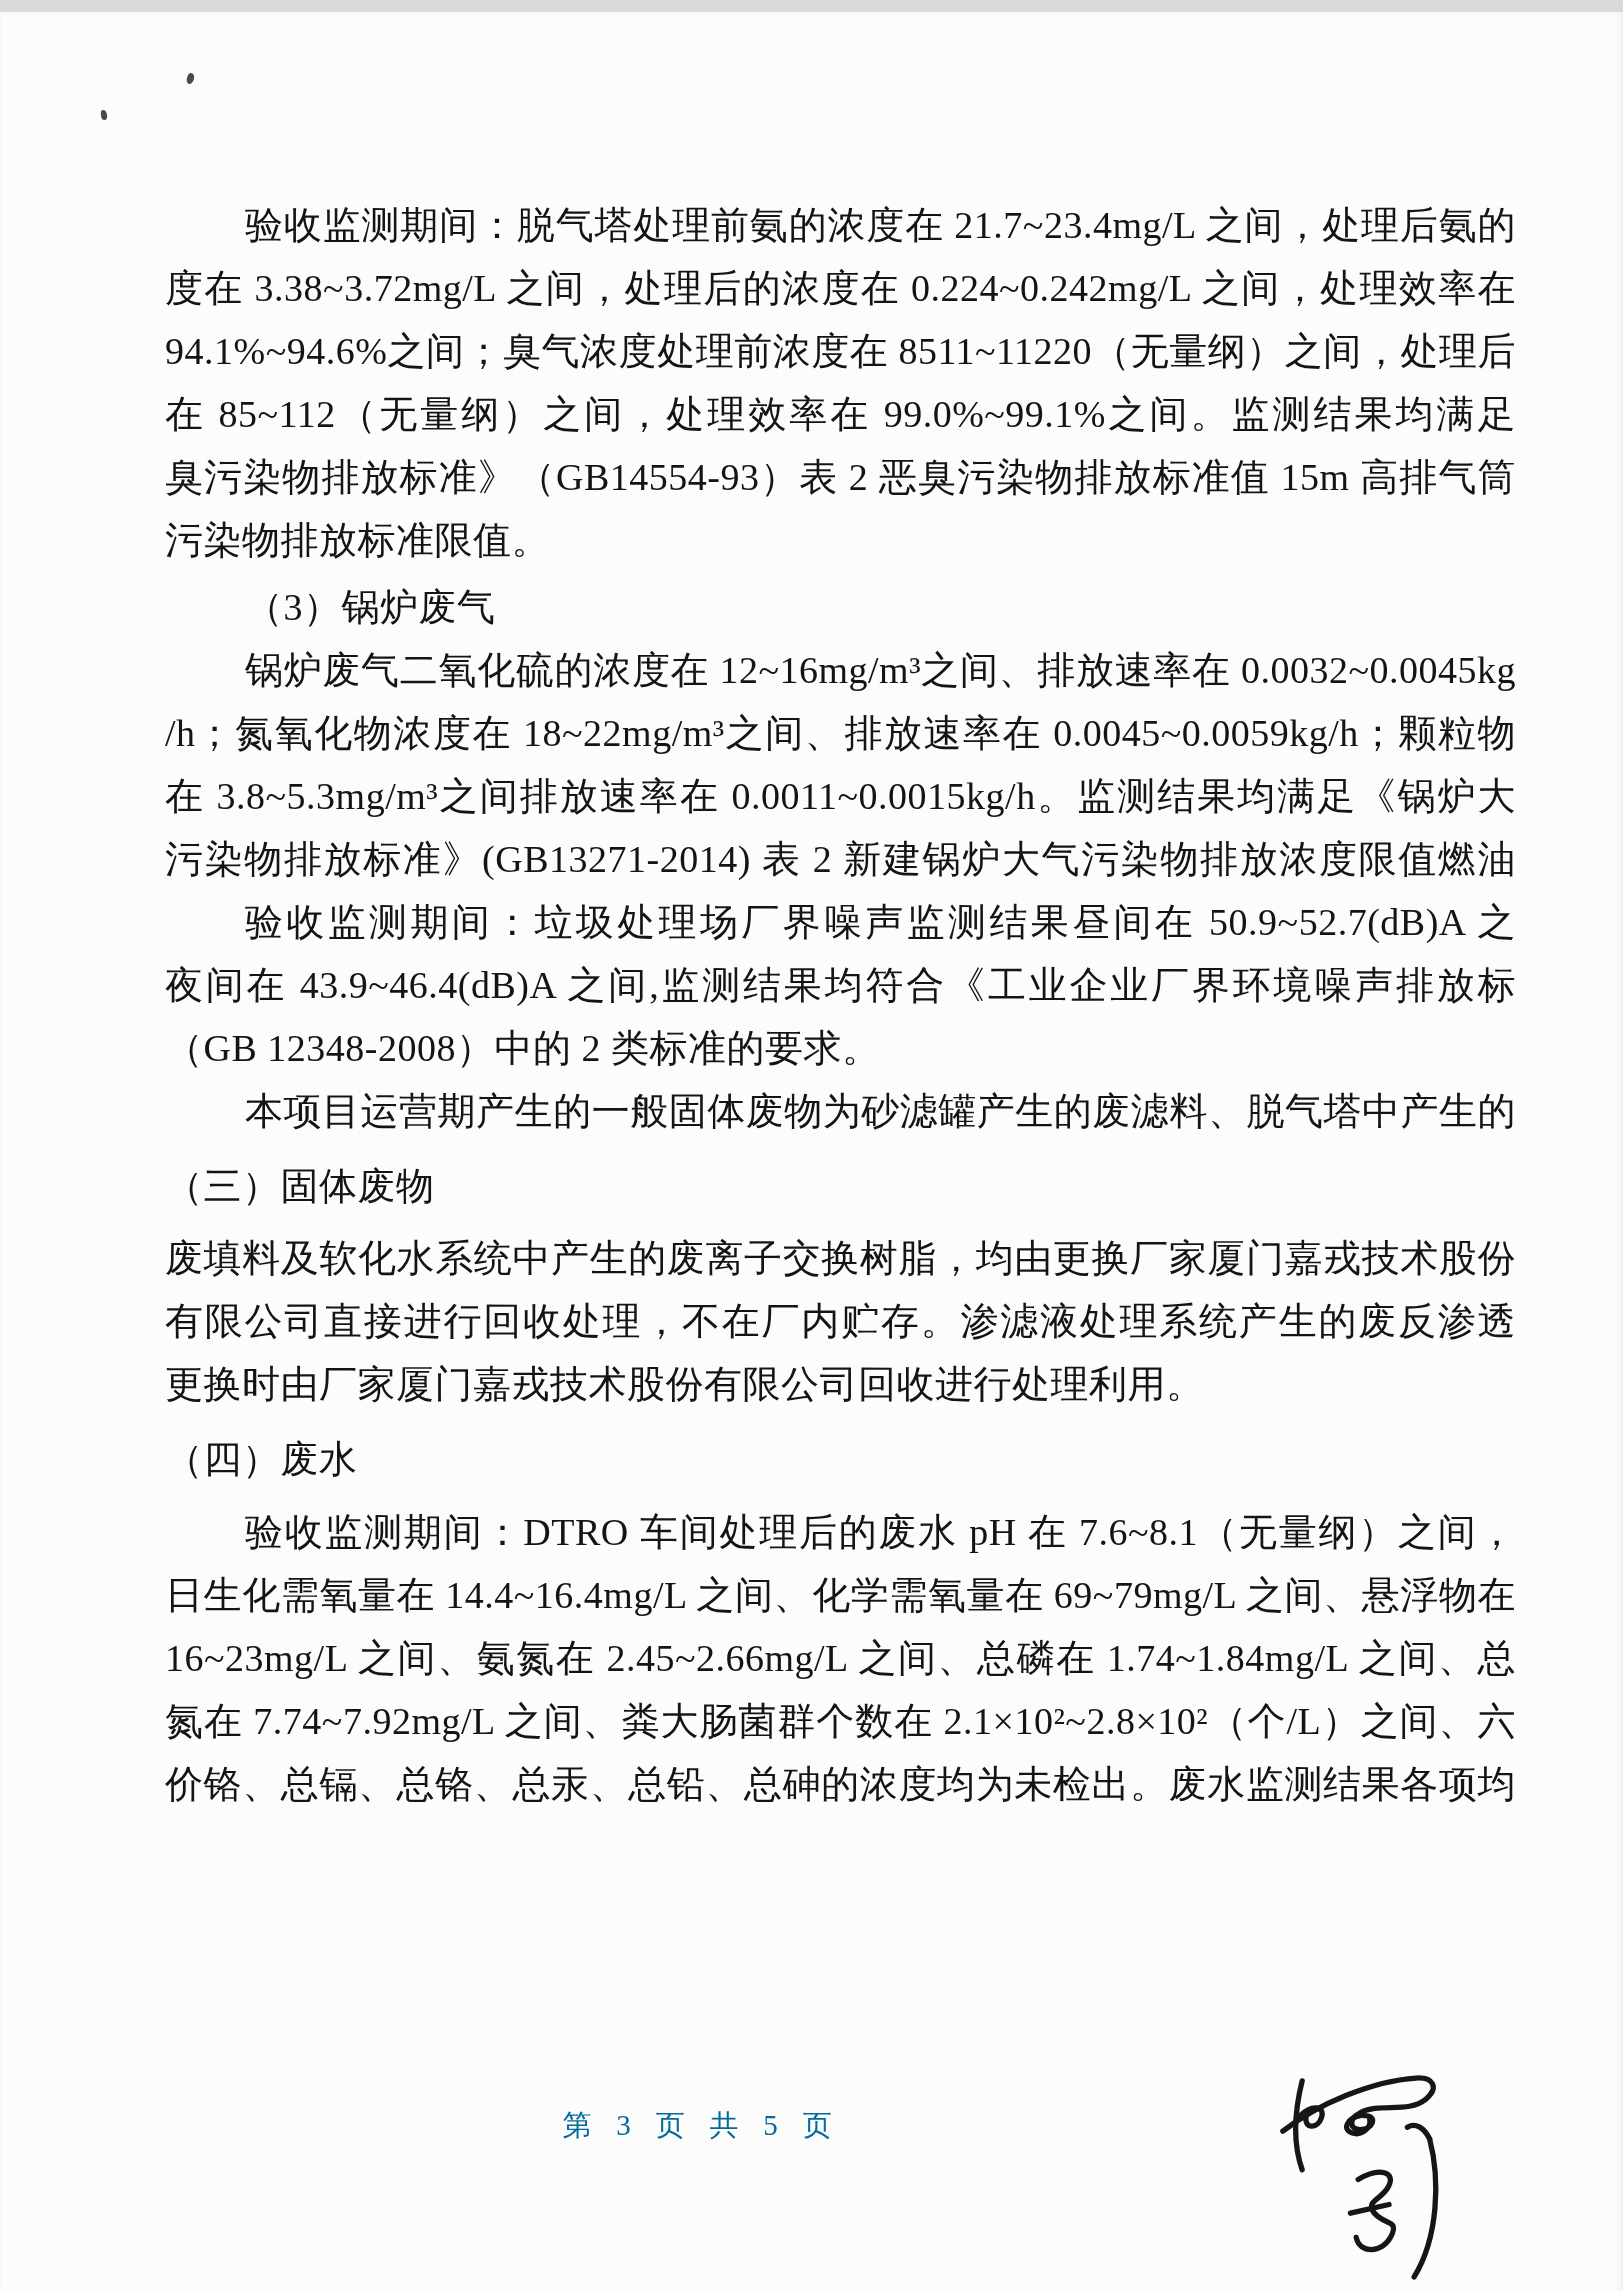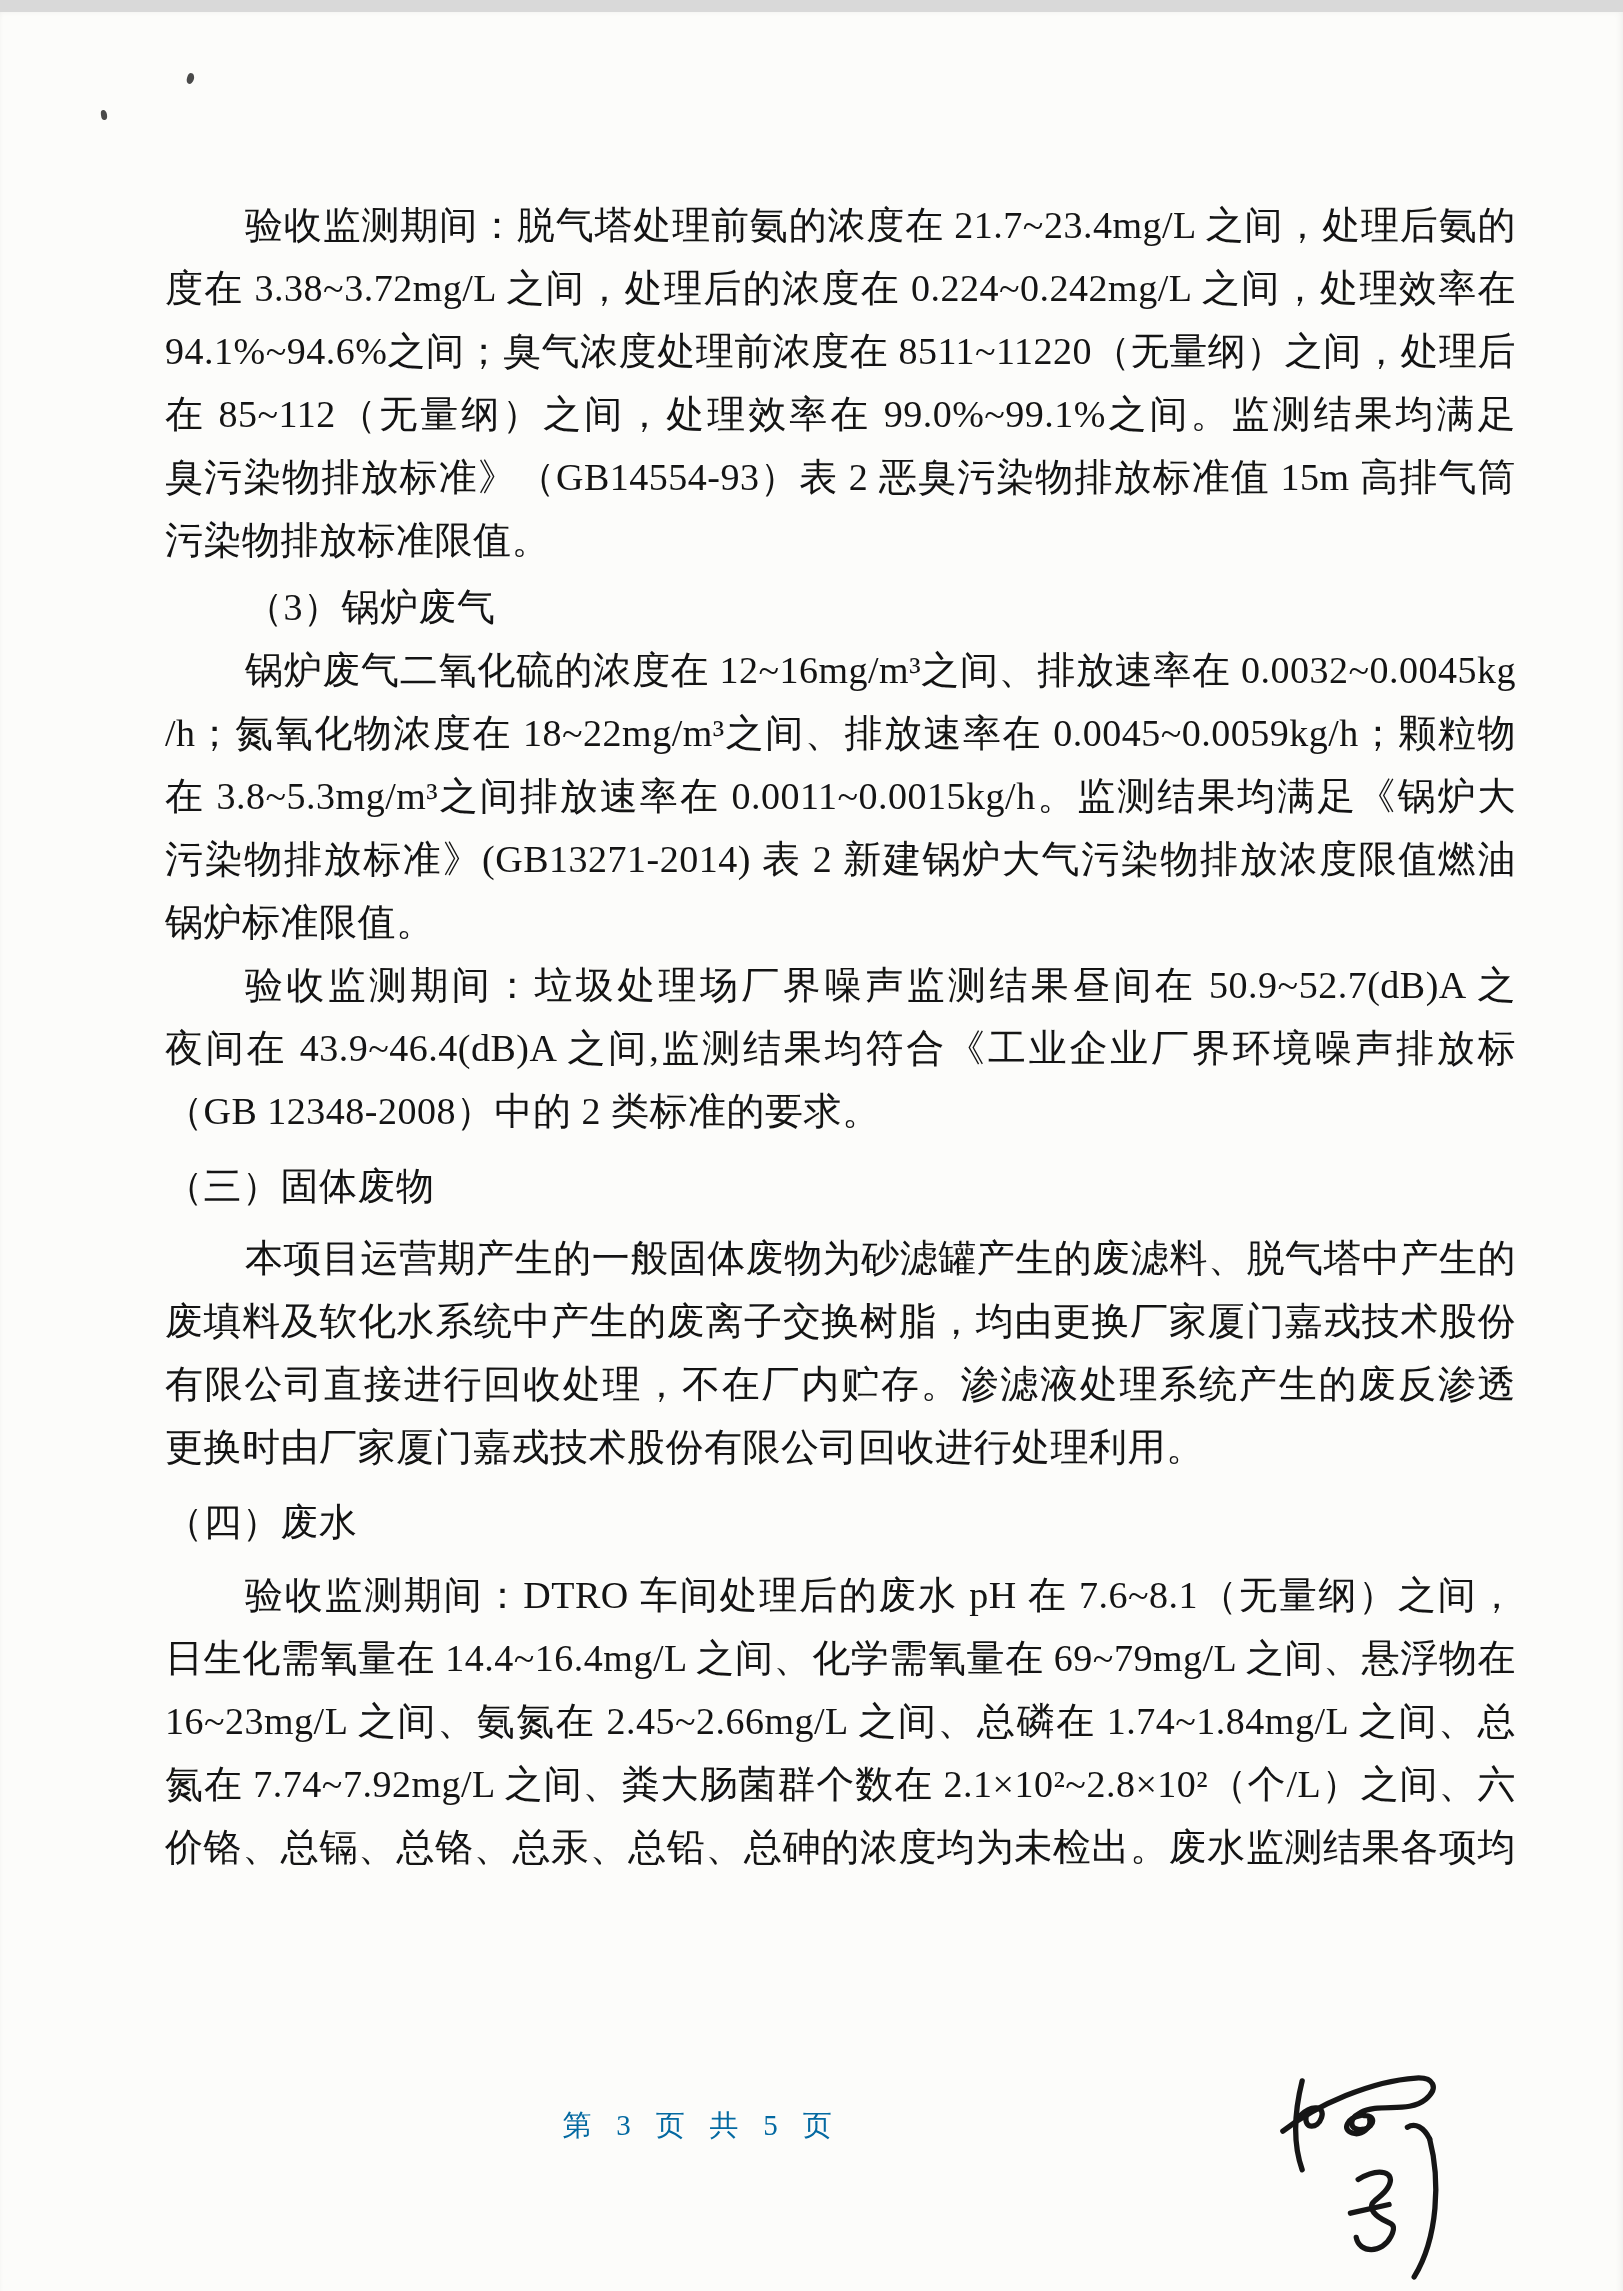--- a/index.html
+++ b/index.html
@@ -61,26 +61,25 @@
       <div class="line just">度在 3.38~3.72mg/L 之间，处理后的浓度在 0.224~0.242mg/L 之间，处理效率在</div>
       <div class="line just">94.1%~94.6%之间；臭气浓度处理前浓度在 8511~11220（无量纲）之间，处理后</div>
       <div class="line just">在 85~112（无量纲）之间，处理效率在 99.0%~99.1%之间。监测结果均满足《恶</div>
       <div class="line just">臭污染物排放标准》（GB14554-93）表 2  恶臭污染物排放标准值  15m 高排气筒</div>
       <div class="line">污染物排放标准限值。</div>
       <div class="line indent sub-heading">（3）锅炉废气</div>
       <div class="line just indent">锅炉废气二氧化硫的浓度在 12~16mg/m³之间、排放速率在 0.0032~0.0045kg</div>
       <div class="line just">/h；氮氧化物浓度在 18~22mg/m³之间、排放速率在 0.0045~0.0059kg/h；颗粒物</div>
       <div class="line just">在 3.8~5.3mg/m³之间排放速率在 0.0011~0.0015kg/h。监测结果均满足《锅炉大气</div>
       <div class="line just">污染物排放标准》(GB13271-2014)  表 2 新建锅炉大气污染物排放浓度限值燃油</div>
-      <div class="line">锅炉标准限值。</div>
       <div class="line just indent">验收监测期间：垃圾处理场厂界噪声监测结果昼间在 50.9~52.7(dB)A 之间，</div>
       <div class="line just">夜间在 43.9~46.4(dB)A 之间,监测结果均符合《工业企业厂界环境噪声排放标准》</div>
       <div class="line">（GB  12348-2008）中的 2 类标准的要求。</div>
+      <div class="line just indent">本项目运营期产生的一般固体废物为砂滤罐产生的废滤料、脱气塔中产生的</div>
       <div class="line section-heading">（三）固体废物</div>
-      <div class="line just indent">本项目运营期产生的一般固体废物为砂滤罐产生的废滤料、脱气塔中产生的</div>
       <div class="line just">废填料及软化水系统中产生的废离子交换树脂，均由更换厂家厦门嘉戎技术股份</div>
       <div class="line just">有限公司直接进行回收处理，不在厂内贮存。渗滤液处理系统产生的废反渗透膜，</div>
       <div class="line">更换时由厂家厦门嘉戎技术股份有限公司回收进行处理利用。</div>
       <div class="line section-heading">（四）废水</div>
       <div class="line just indent">验收监测期间：DTRO 车间处理后的废水 pH 在 7.6~8.1（无量纲）之间，五</div>
       <div class="line just">日生化需氧量在 14.4~16.4mg/L 之间、化学需氧量在 69~79mg/L 之间、悬浮物在</div>
       <div class="line just">16~23mg/L 之间、氨氮在 2.45~2.66mg/L 之间、总磷在 1.74~1.84mg/L 之间、总</div>
       <div class="line just">氮在 7.74~7.92mg/L 之间、粪大肠菌群个数在 2.1×10²~2.8×10²（个/L）之间、六</div>
       <div class="line just">价铬、总镉、总铬、总汞、总铅、总砷的浓度均为未检出。废水监测结果各项均</div>
     </main>

